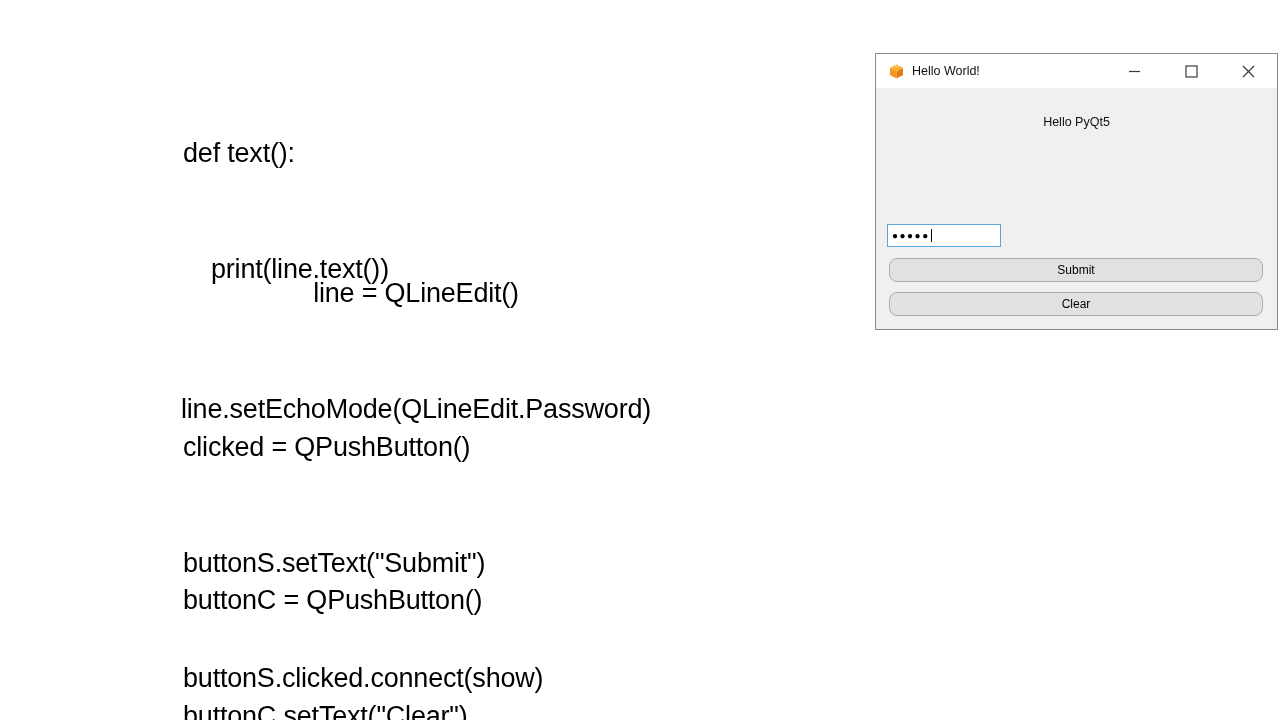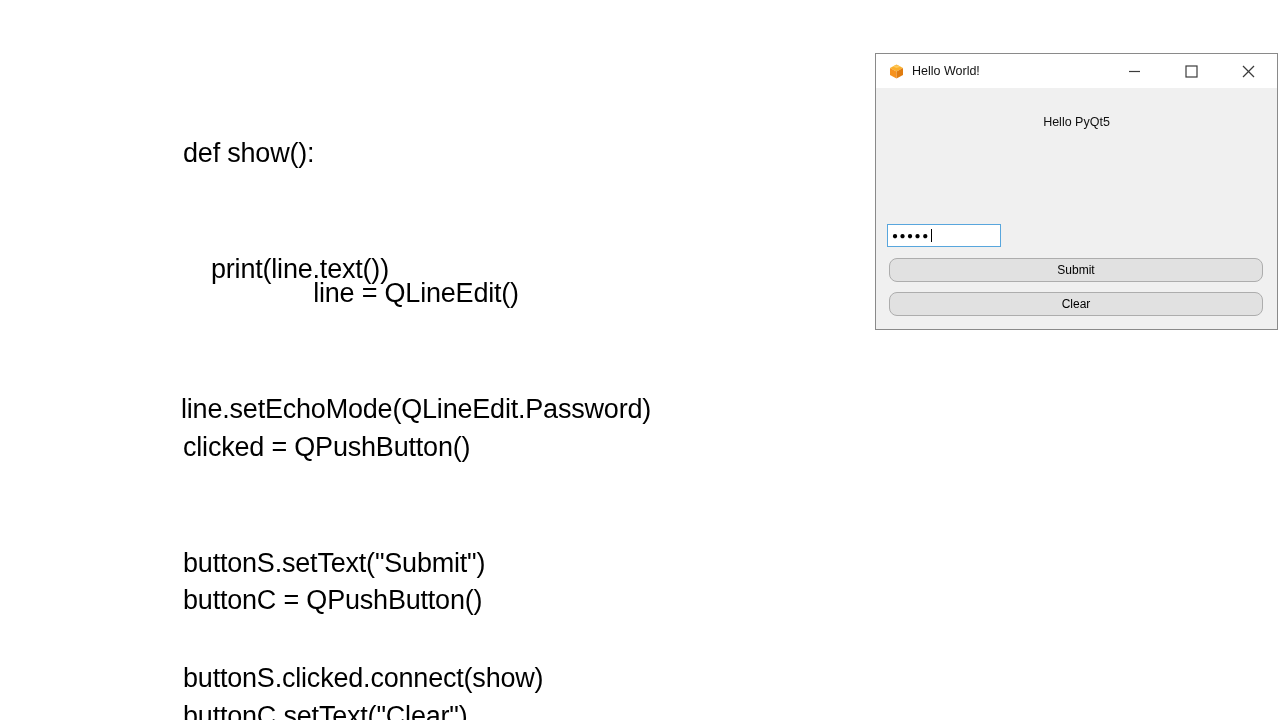--- a/index.html
+++ b/index.html
@@ -124,21 +124,21 @@
   }
   .qbtn.submit { top: 204px; }
   .qbtn.clear  { top: 238px; }
 </style>
 </head>
 <body>
 
 <div class="slide">
 
   <div class="code-block" style="left:183px; top:57px;">
-    <div class="code-line">def show():</div>
+    <div class="code-line">def text():</div>
     <div class="code-line indent">print(line.text())</div>
   </div>
 
   <div class="code-block" style="left:181px; top:197px;text-align:center;">
     <div class="code-line">line = QLineEdit()</div>
     <div class="code-line">line.setEchoMode(QLineEdit.Password)</div>
   </div>
 
   <div class="code-block" style="left:183px; top:351px;">
     <div class="code-line">clicked = QPushButton()</div>

